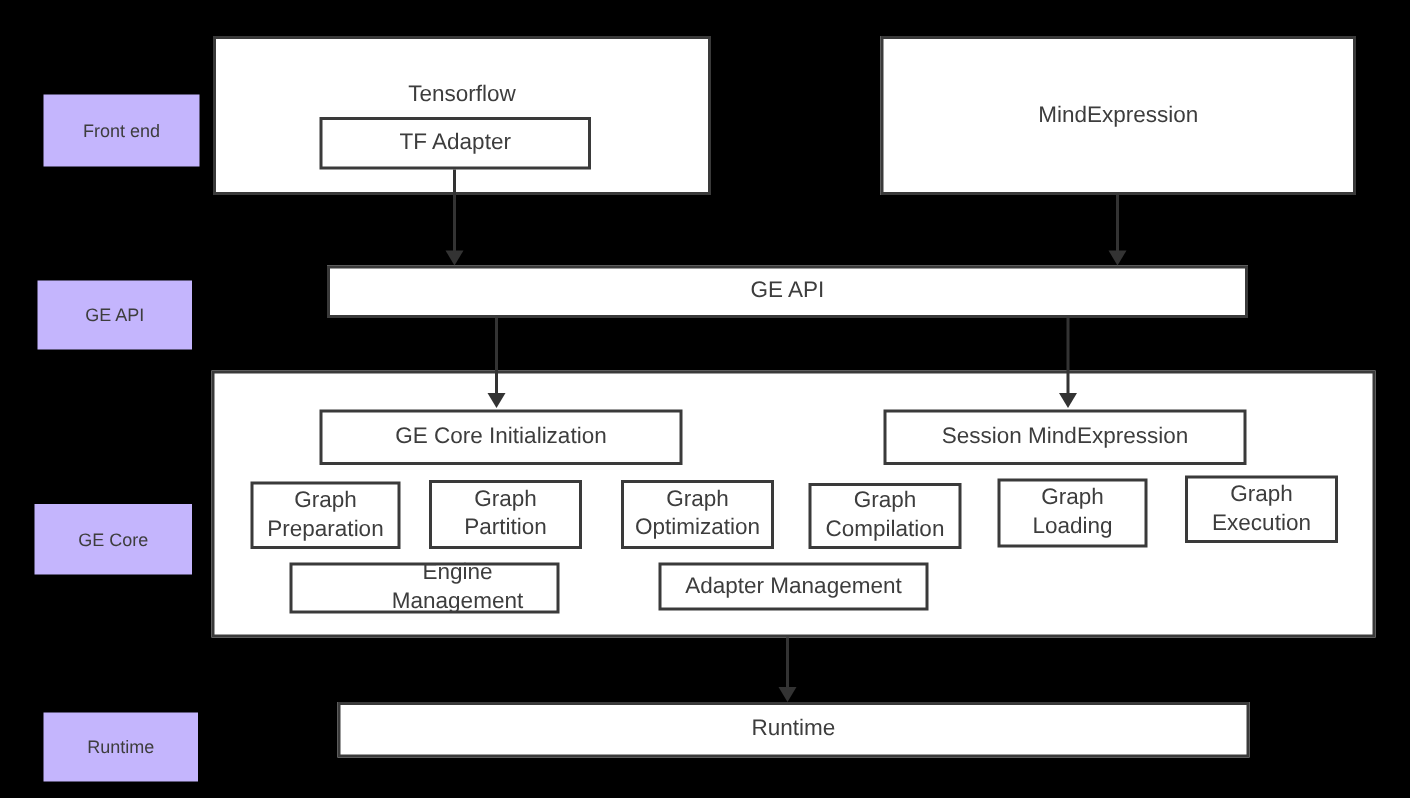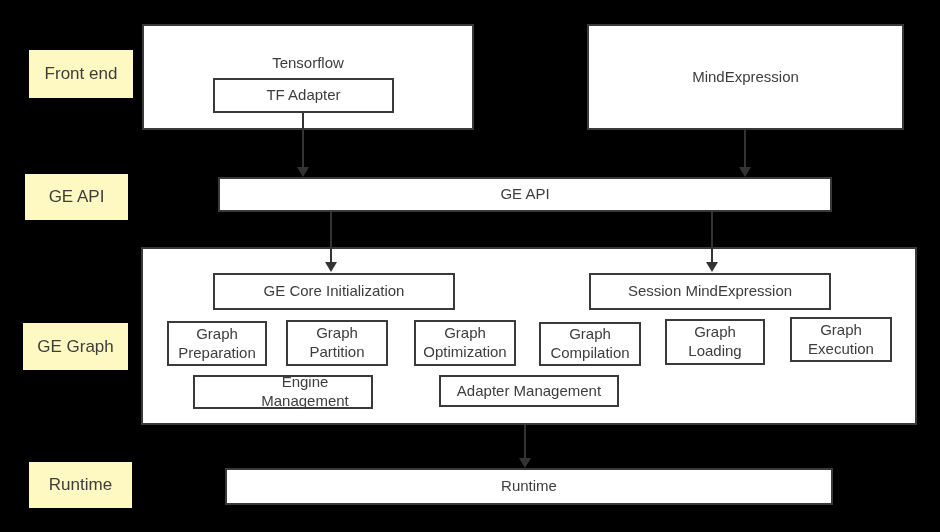--- a/index.html
+++ b/index.html
@@ -18,26 +18,27 @@
     align-items: center;
     justify-content: center;
     text-align: center;
     font-size: 15px;
     line-height: 1.25;
   }
 
   
   .label-box {
     position: absolute;
-    background: #fef9c3;
+    background: #c4b5fd;
     color: #3d3d3d;
     display: flex;
     align-items: center;
     justify-content: center;
-    font-size: 17px;
+    font-size: 12px;
+    margin-top: 13px;
   }
 
   .lb-frontend { left: 29px;  top: 50px;  width: 104px; height: 48px; }
   .lb-geapi    { left: 25px;  top: 174px; width: 103px; height: 46px; }
   .lb-gecore   { left: 23px;  top: 323px; width: 105px; height: 47px; }
   .lb-runtime  { left: 29px;  top: 462px; width: 103px; height: 46px; }
 
   .tf-box { left: 142px; top: 24px; width: 332px; height: 106px; display: block; padding-left: 28px; }
   .tf-title { position: absolute; top: 28px; left: 0; right: 0; text-align: center; }
   .tf-adapter { left: 69px; top: 52px; width: 181px; height: 35px; }
@@ -76,21 +77,21 @@
   .a4 { left: 706px; top: 212px; height: 60px; }
   .a5 { left: 519px; top: 425px; height: 43px; }
 </style>
 </head>
 <body>
 
 <div class="canvas">
 
   <div class="label-box lb-frontend">Front end</div>
   <div class="label-box lb-geapi">GE API</div>
-  <div class="label-box lb-gecore">GE Graph</div>
+  <div class="label-box lb-gecore">GE Core</div>
   <div class="label-box lb-runtime">Runtime</div>
 
   <div class="box tf-box">
     <div class="tf-title">Tensorflow</div>
     <div class="box tf-adapter">TF Adapter</div>
   </div>
   <div class="box me-box">MindExpression</div>
 
   <div class="box geapi-bar">GE API</div>
 

